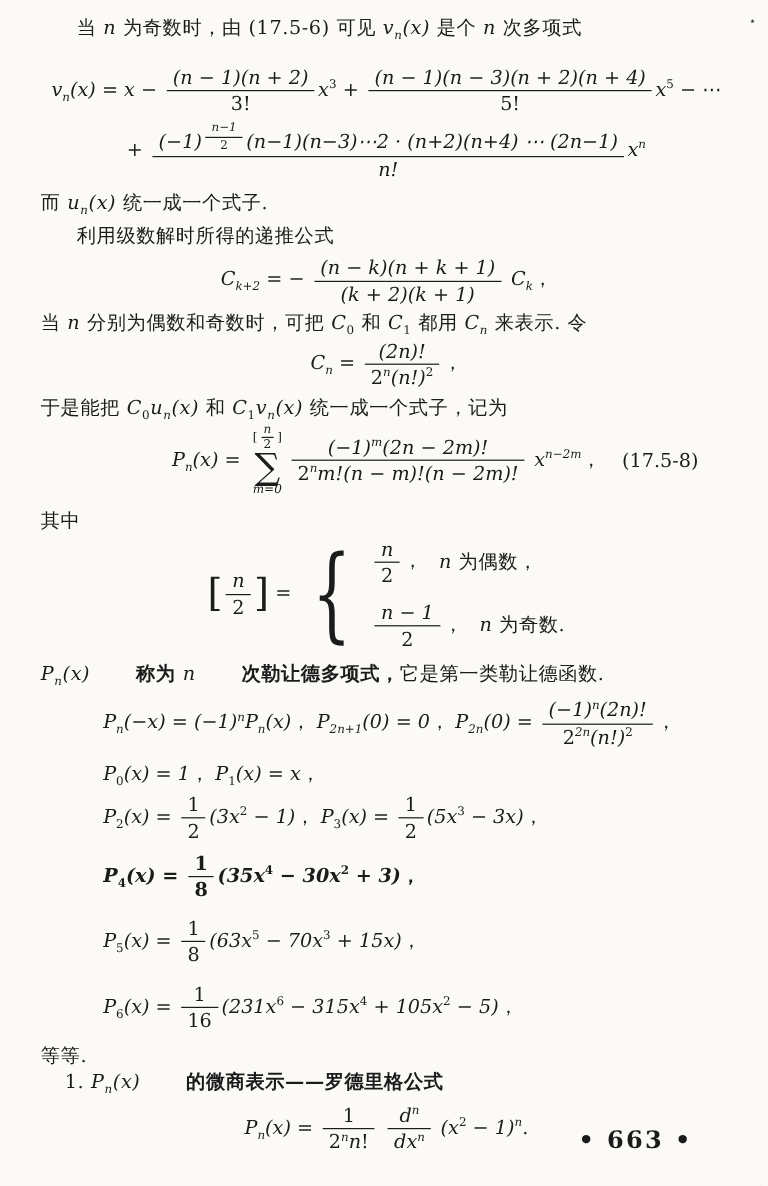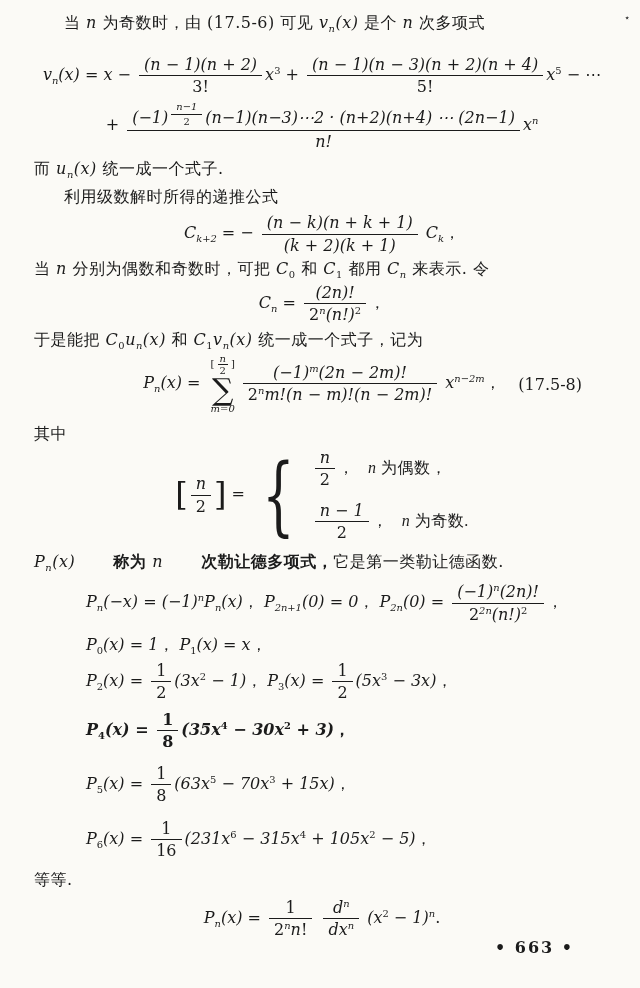--- a/index.html
+++ b/index.html
@@ -45,33 +45,33 @@
   .f-ck{margin-top:4px;}
   .l-evenodd{margin-top:2px;}
   .f-cn{margin-top:2px;}
   .l-unify{margin-top:4px;}
   .f-sum{margin-top:2px;position:relative;}
   .eqtag{position:absolute;right:28px;top:50%;transform:translateY(-50%);}
   .l-where{margin-top:8px;}
   .f-cases{margin-top:2px;display:flex;justify-content:center;align-items:center;gap:6px;}
   .cases-col{display:flex;flex-direction:column;gap:10px;align-items:flex-start;}
   .cases-row{display:flex;align-items:center;}
-  .cond{margin-left:14px;letter-spacing:.5px;font-family:Liberation Serif, serif;}
+  .cond{margin-left:14px;letter-spacing:.5px;}
   .brace{font-size:86px;font-weight:200;line-height:.8;transform:scaleX(.6);}
   .l-named{margin-top:8px;}
   .f-props{margin-top:8px;padding-left:52px;}
   .f-p01{margin-top:10px;padding-left:52px;}
   .f-p23{margin-top:4px;padding-left:52px;}
   .f-p4{margin-top:6px;padding-left:52px;font-weight:bold;}
   .f-p5{margin-top:10px;padding-left:52px;}
   .f-p6{margin-top:12px;padding-left:52px;}
   .l-etc{margin-top:8px;}
   .l-rod{margin-top:0;padding-left:20px;}
   .f-rod{margin-top:6px;}
-  .page-num{position:absolute;left:495px;top:938px;font-weight:bold;letter-spacing:2px;font-size:16px;}
+  .page-num{position:absolute;left:482px;top:938px;font-weight:bold;letter-spacing:2px;font-size:20px;}
   .artifact{position:absolute;left:624px;top:12px;font-size:10px;color:#333;}
 </style>
 </head>
 <body>
 
 <div class="page">
   <span class="artifact">⋆</span>
   <div class="inner">
 
     <div class="tline indent l-intro"><span>当 </span><span class="mi">n</span><span> 为奇数时，由 (17.5-6) 可见 </span><span class="mi">v</span><sub class="mi">n</sub><span class="mi">(x)</span><span> 是个 </span><span class="mi">n</span><span> 次多项式</span></div>
@@ -119,18 +119,19 @@
     <div class="tline l-named"><span class="mi">P</span><sub class="mi">n</sub><span class="mi">(x)</span><span class="mb"> 称为 </span><span class="mi">n</span><span class="mb"> 次勒让德多项式，</span><span>它是第一类勒让德函数.</span></div>
 
     <div class="leftf f-props"><span class="mi">P</span><sub class="mi">n</sub><span class="mi">(−x) = (−1)</span><sup class="mi">n</sup><span class="mi">P</span><sub class="mi">n</sub><span class="mi">(x)</span><span>， </span><span class="mi">P</span><sub class="mi">2n+1</sub><span class="mi">(0) = 0</span><span>， </span><span class="mi">P</span><sub class="mi">2n</sub><span class="mi">(0) = </span><span class="frac"><span class="fnum"><span class="mi">(−1)</span><sup class="mi">n</sup><span class="mi">(2n)!</span></span><span class="fden"><span>2</span><sup class="mi">2n</sup><span class="mi">(n!)</span><sup>2</sup></span></span><span>，</span></div>
     <div class="leftf f-p01"><span class="mi">P</span><sub>0</sub><span class="mi">(x) = 1</span><span>， </span><span class="mi">P</span><sub>1</sub><span class="mi">(x) = x</span><span>，</span></div>
     <div class="leftf f-p23"><span class="mi">P</span><sub>2</sub><span class="mi">(x) = </span><span class="frac"><span class="fnum"><span>1</span></span><span class="fden"><span>2</span></span></span><span class="mi">(3x</span><sup>2</sup><span class="mi"> − 1)</span><span>， </span><span class="mi">P</span><sub>3</sub><span class="mi">(x) = </span><span class="frac"><span class="fnum"><span>1</span></span><span class="fden"><span>2</span></span></span><span class="mi">(5x</span><sup>3</sup><span class="mi"> − 3x)</span><span>，</span></div>
     <div class="leftf f-p4"><span class="mi">P</span><sub>4</sub><span class="mi">(x) = </span><span class="frac"><span class="fnum"><span>1</span></span><span class="fden"><span>8</span></span></span><span class="mi">(35x</span><sup>4</sup><span class="mi"> − 30x</span><sup>2</sup><span class="mi"> + 3)</span><span>，</span></div>
     <div class="leftf f-p5"><span class="mi">P</span><sub>5</sub><span class="mi">(x) = </span><span class="frac"><span class="fnum"><span>1</span></span><span class="fden"><span>8</span></span></span><span class="mi">(63x</span><sup>5</sup><span class="mi"> − 70x</span><sup>3</sup><span class="mi"> + 15x)</span><span>，</span></div>
     <div class="leftf f-p6"><span class="mi">P</span><sub>6</sub><span class="mi">(x) = </span><span class="frac"><span class="fnum"><span>1</span></span><span class="fden"><span>16</span></span></span><span class="mi">(231x</span><sup>6</sup><span class="mi"> − 315x</span><sup>4</sup><span class="mi"> + 105x</span><sup>2</sup><span class="mi"> − 5)</span><span>，</span></div>
 
     <div class="tline l-etc"><span>等等.</span></div>
+    <div class="tline l-rod"><span>1. </span><span class="mi">P</span><sub class="mi">n</sub><span class="mi">(x)</span><span class="mb"> 的微商表示——罗德里格公式</span></div>
 
     <div class="disp f-rod"><span class="mi">P</span><sub class="mi">n</sub><span class="mi">(x) = </span><span class="frac"><span class="fnum"><span>1</span></span><span class="fden"><span>2</span><sup class="mi">n</sup><span class="mi">n</span><span>!</span></span></span><span> </span><span class="frac"><span class="fnum"><span class="mi">d</span><sup class="mi">n</sup></span><span class="fden"><span class="mi">dx</span><sup class="mi">n</sup></span></span><span class="mi"> (x</span><sup>2</sup><span class="mi"> − 1)</span><sup class="mi">n</sup><span>.</span></div>
 
   </div>
   <div class="page-num">• 663 •</div>
 </div>
 
 </body></html>

